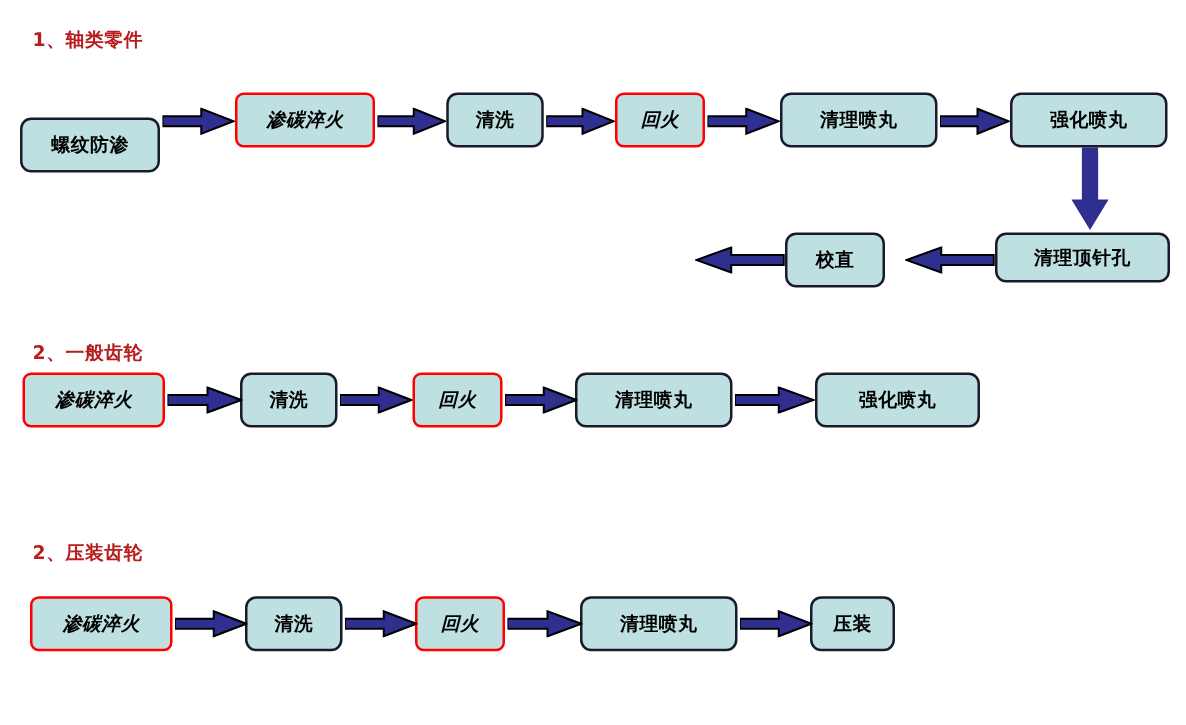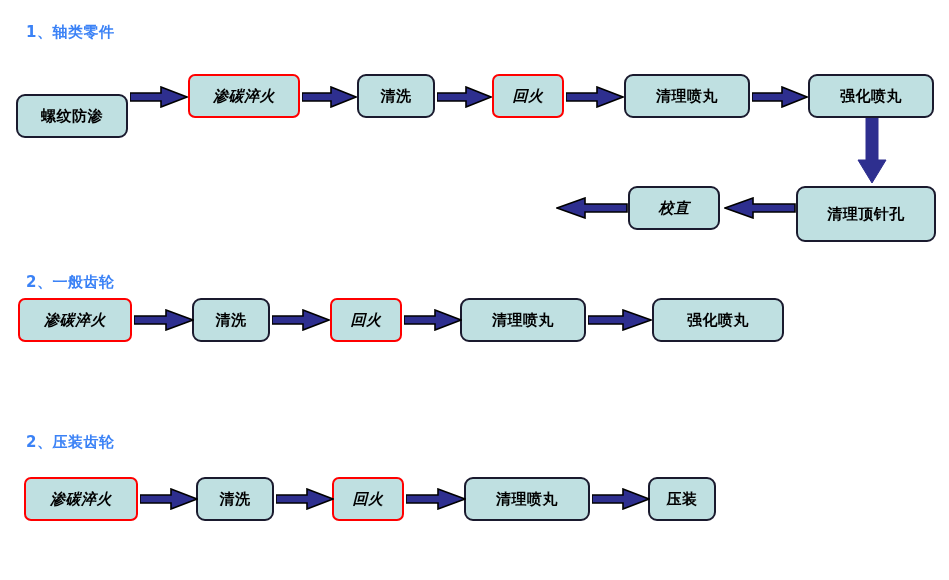--- a/index.html
+++ b/index.html
@@ -20,21 +20,21 @@
     left: 0; top: 0;
     width: 949px;
     height: 580px;
   }
 
   
   .section-title {
     position: absolute;
     font-size: 15px;
     font-weight: bold;
-    color: #3b82f6;
+    color: #b91c1c;
     letter-spacing: 0.5px;
     white-space: nowrap;
     line-height: 1;
   }
 
   
   .node {
     position: absolute;
     box-sizing: border-box;
     background: #bfe0e1;
@@ -108,23 +108,23 @@
     </svg>
   </div>
 
   <div class="arrow" style="left:857px; top:118px;">
     <svg width="30" height="66" viewBox="0 0 30 66">
       <polygon points="9,0 21,0 21,42 29,42 15,65 1,42 9,42" fill="#2e2f8f" stroke="#2e2f8f" stroke-width="1"></polygon>
     </svg>
   </div>
 
 
-  <div class="node" style="left:628px; top:186px; width:92px; height:44px;font-style:italic;">校直</div>
-
-  <div class="node" style="left:796px; top:186px; width:140px; height:56px;">清理顶针孔</div>
+  <div class="node" style="left:628px; top:186px; width:80px; height:44px;">校直</div>
+
+  <div class="node" style="left:796px; top:186px; width:140px; height:40px;">清理顶针孔</div>
 
   <div class="arrow" style="left:556px; top:197px;">
     <svg width="72" height="22" viewBox="0 0 72 22">
       <polygon points="71,7 29,7 29,1 1,11 29,21 29,15 71,15" fill="#2e2f8f" stroke="#000000" stroke-width="1.6" stroke-linejoin="miter"></polygon>
     </svg>
   </div>
   <div class="arrow" style="left:724px; top:197px;">
     <svg width="72" height="22" viewBox="0 0 72 22">
       <polygon points="71,7 29,7 29,1 1,11 29,21 29,15 71,15" fill="#2e2f8f" stroke="#000000" stroke-width="1.6" stroke-linejoin="miter"></polygon>
     </svg>

